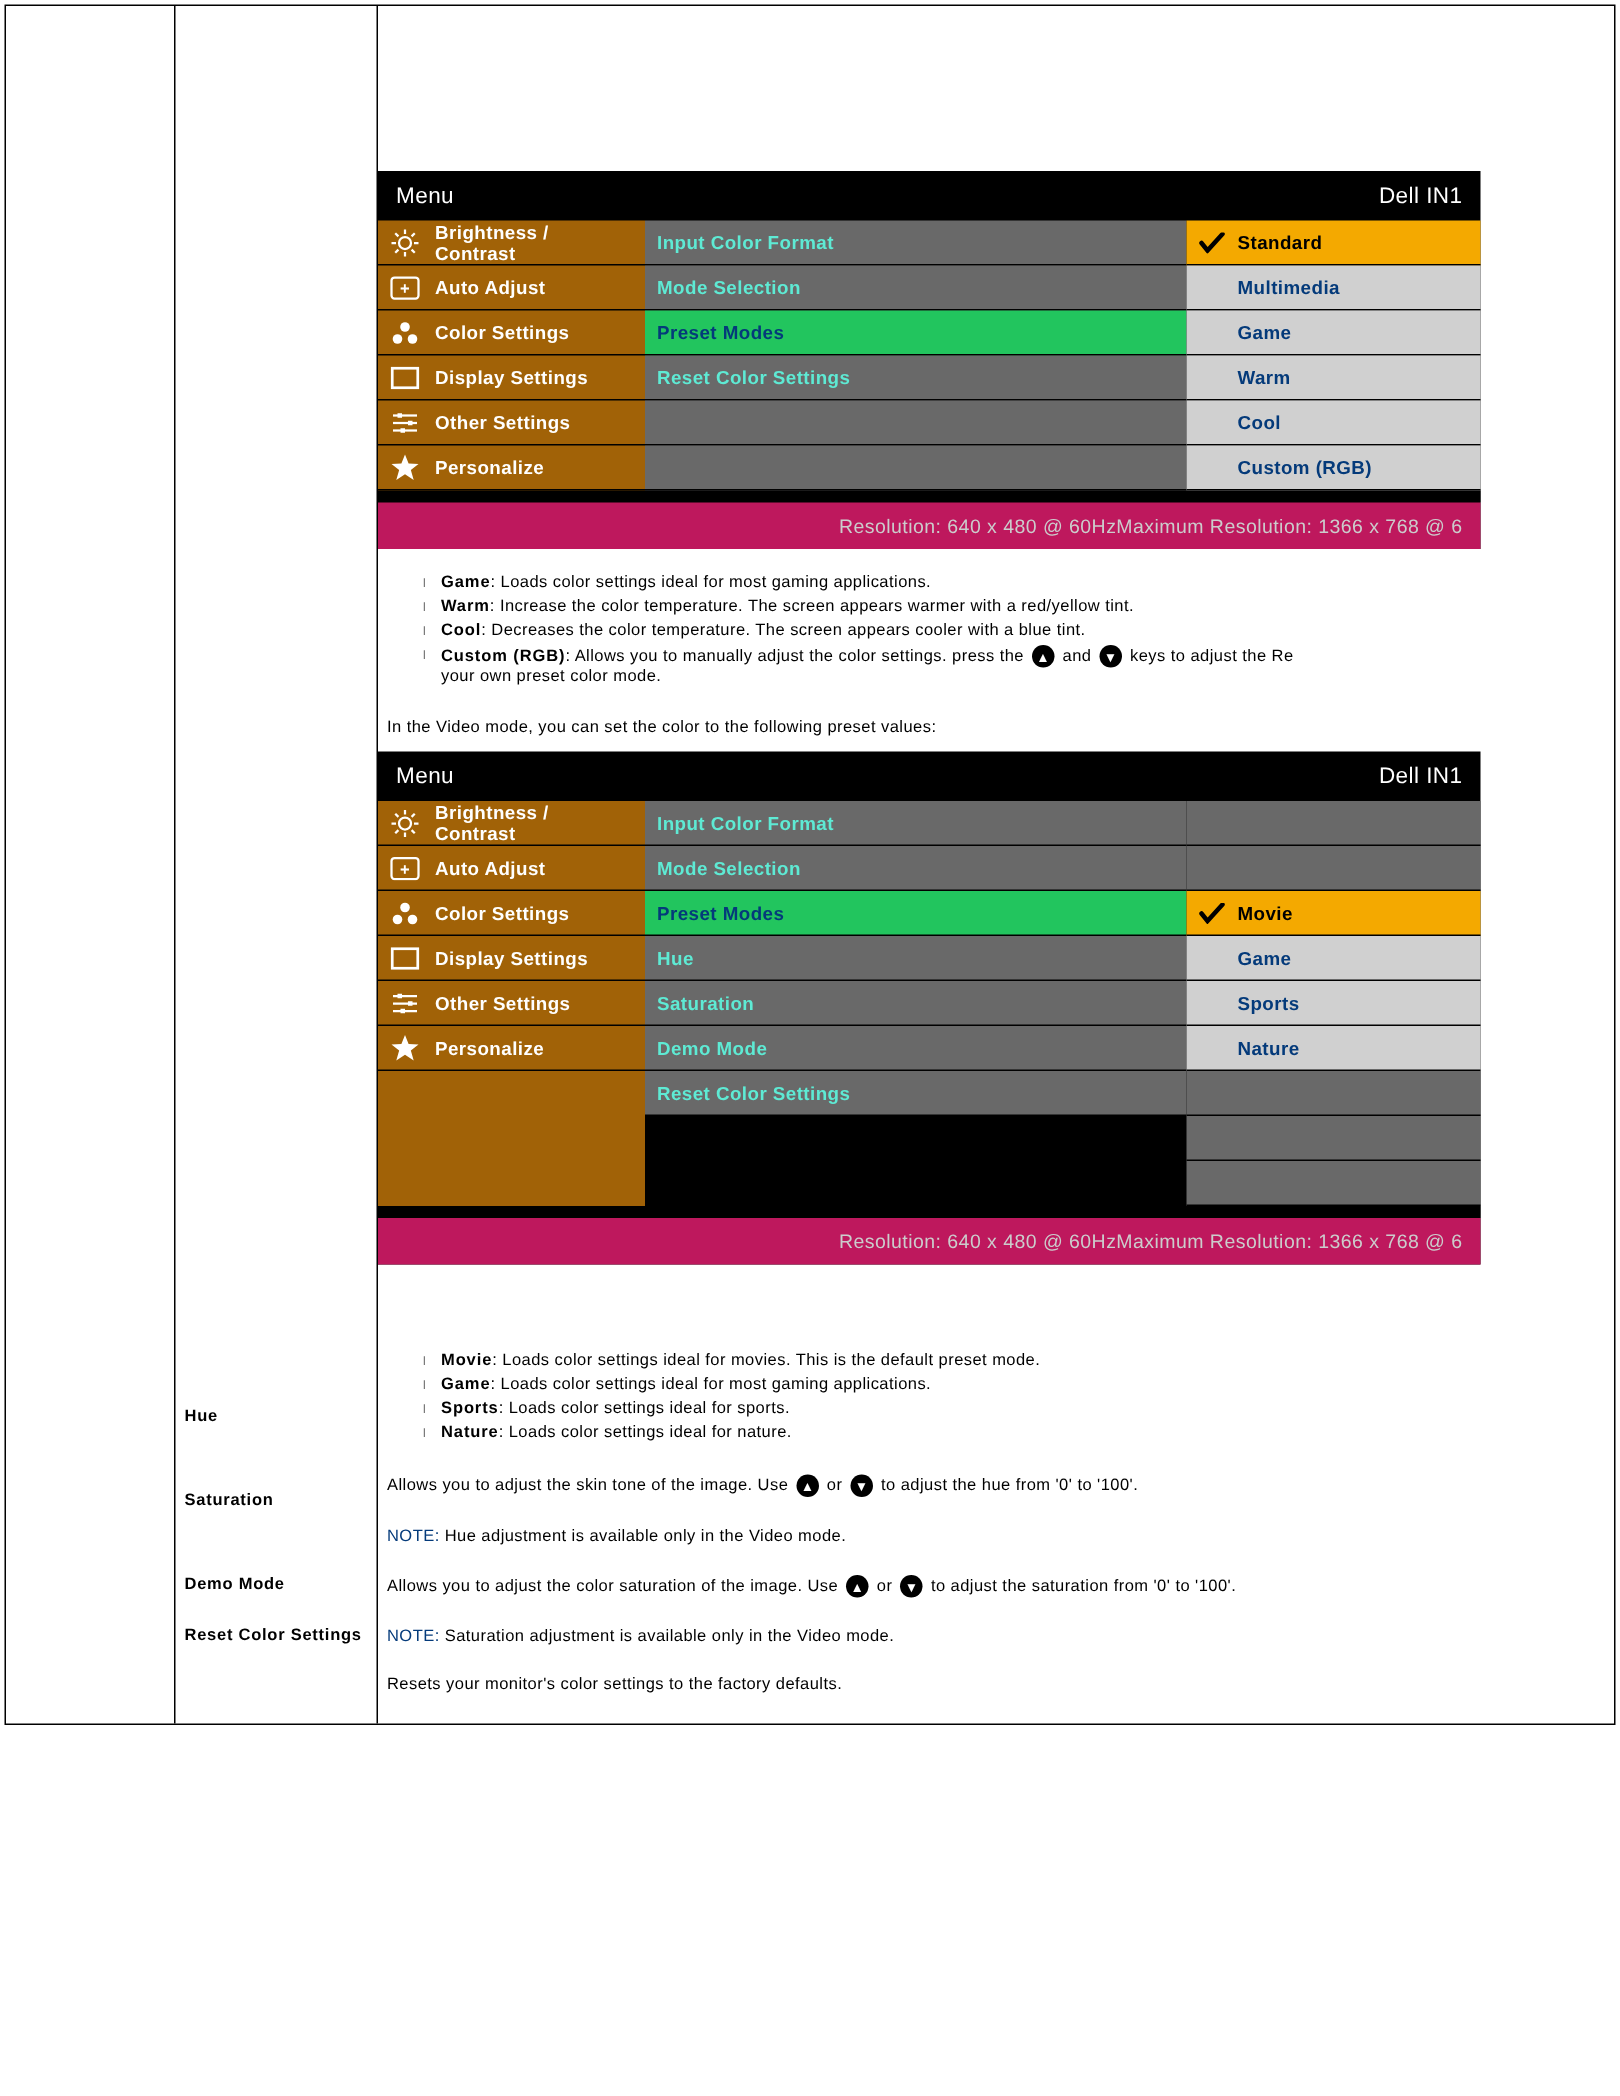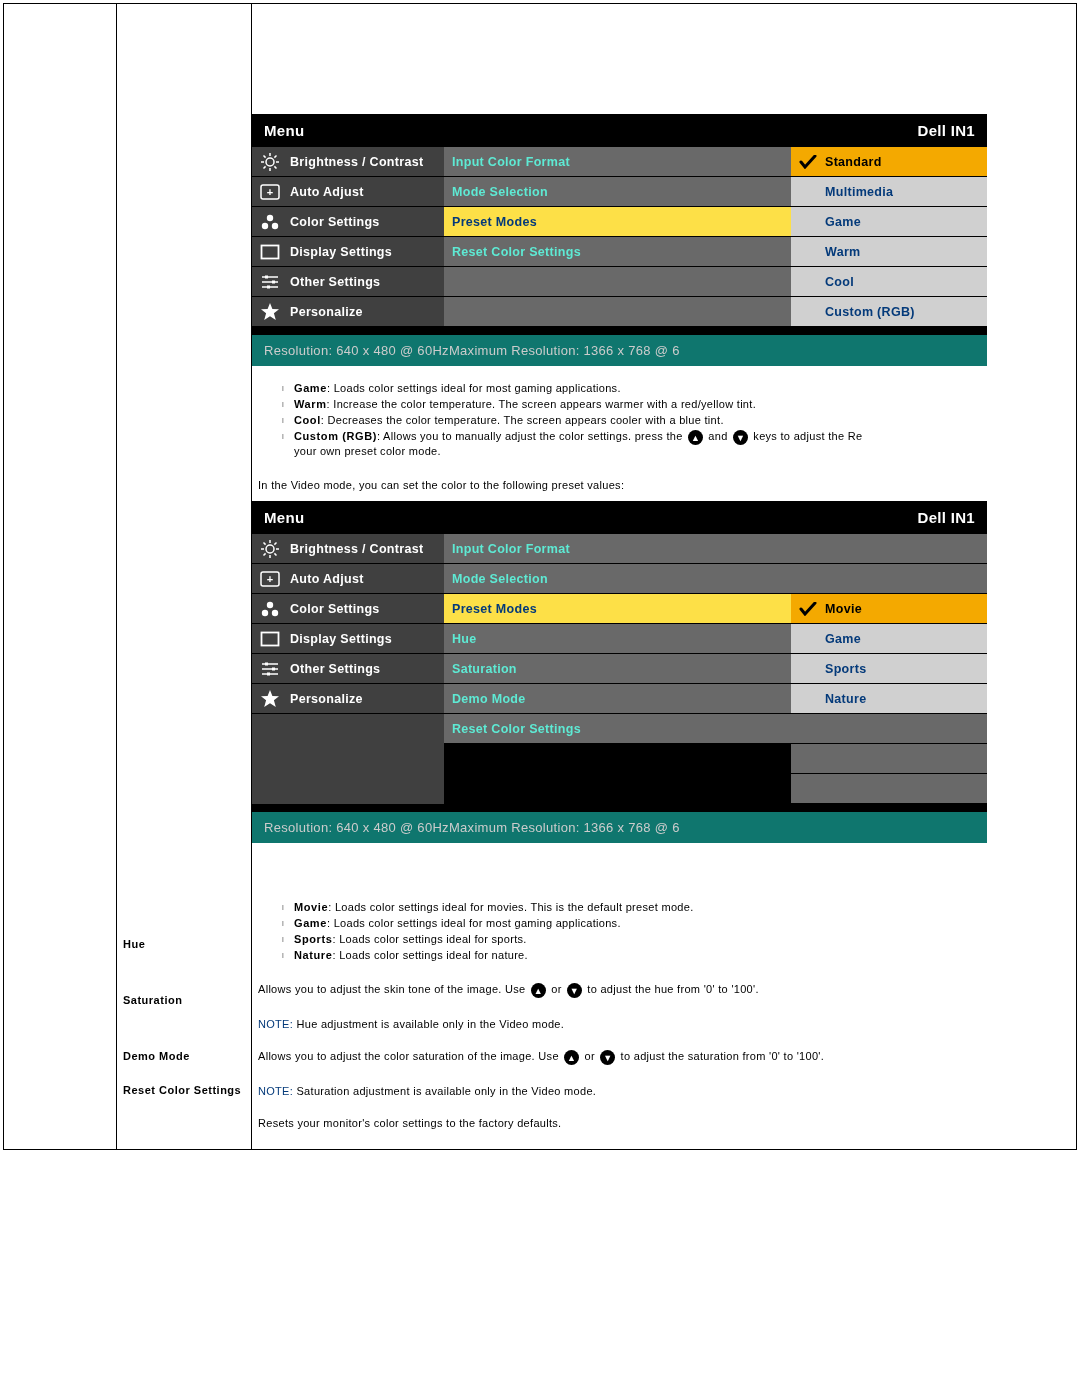--- a/index.html
+++ b/index.html
@@ -3,33 +3,33 @@
 <meta charset="utf-8">
 <style>
   body{margin:0;background:#fff;font-family:Verdana,Geneva,sans-serif;color:#000}
   .page{width:1080px;margin:0 auto;background:#fff}
   .frame{border:1px solid #000;margin:3px;display:flex;min-height:1080px}
   .leftcol{width:112px;border-right:1px solid #000}
   .midcol{border-right:1px solid #000;font-size:11px;font-weight:bold;letter-spacing:.5px}
   .midcol .lbl{padding:4px 6px}
   .maincol{flex:1;font-size:11px;letter-spacing:.3px;overflow:hidden}
   .osd{background:#000;position:relative;margin:0;width:735px}
-  .osd-title{color:#fff;font-weight:bold;font-size:15px;padding:8px 12px;display:flex;justify-content:space-between}
+  .osd-title{color:#fff;font-weight:normal;font-size:15px;padding:8px 12px;display:flex;justify-content:space-between}
   .osd-body{display:flex}
-  .osd-left{background:#404040;width:192px}
+  .osd-left{background:#a16207;width:178px}
   .osd-mid{flex:1}
   .osd-right{width:196px}
   .mrow{height:29px;border-bottom:1px solid #000;display:flex;align-items:center;color:#fff;font-size:12.5px;font-weight:bold;padding:0 8px}
   .mrow .icon{width:20px;height:20px;margin-right:10px;display:flex;align-items:center;justify-content:center}
   .osd-mid .mrow{background:#696969;color:#5eead4}
-  .osd-mid .mrow.sel{background:#fde047;color:#043a7a}
+  .osd-mid .mrow.sel{background:#22c55e;color:#043a7a}
   .osd-right .mrow{background:#d0d0d0;color:#043a7a}
   .osd-right .mrow.sel{background:#f4a900;color:#000}
   .osd-right .check{margin-right:8px}
-  .osd-foot{background:#0f766e;color:#ccc;font-size:13px;padding:8px 12px;display:flex;justify-content:flex-start}
+  .osd-foot{background:#be185d;color:#ccc;font-size:13px;padding:8px 12px;display:flex;justify-content:flex-end}
   .gap{height:8px;background:#000}
   .doc{padding:14px 0 10px 0}
   .bullets{margin:0;padding:0 0 0 30px;list-style:none}
   .bullets li{padding:2px 0 2px 12px;position:relative;font-size:11px}
   .bullets li::before{content:"l";position:absolute;left:0;font-size:8px;color:#666;top:4px}
   .bullets b{letter-spacing:.6px}
   .para{padding:10px 0 10px 6px;font-size:11px}
   .note{color:#043a7a;font-weight:normal}
   .circle{display:inline-flex;width:15px;height:15px;border-radius:50%;background:#000;color:#fff;align-items:center;justify-content:center;font-size:9px;vertical-align:middle;margin:0 2px}
   svg{display:block}

